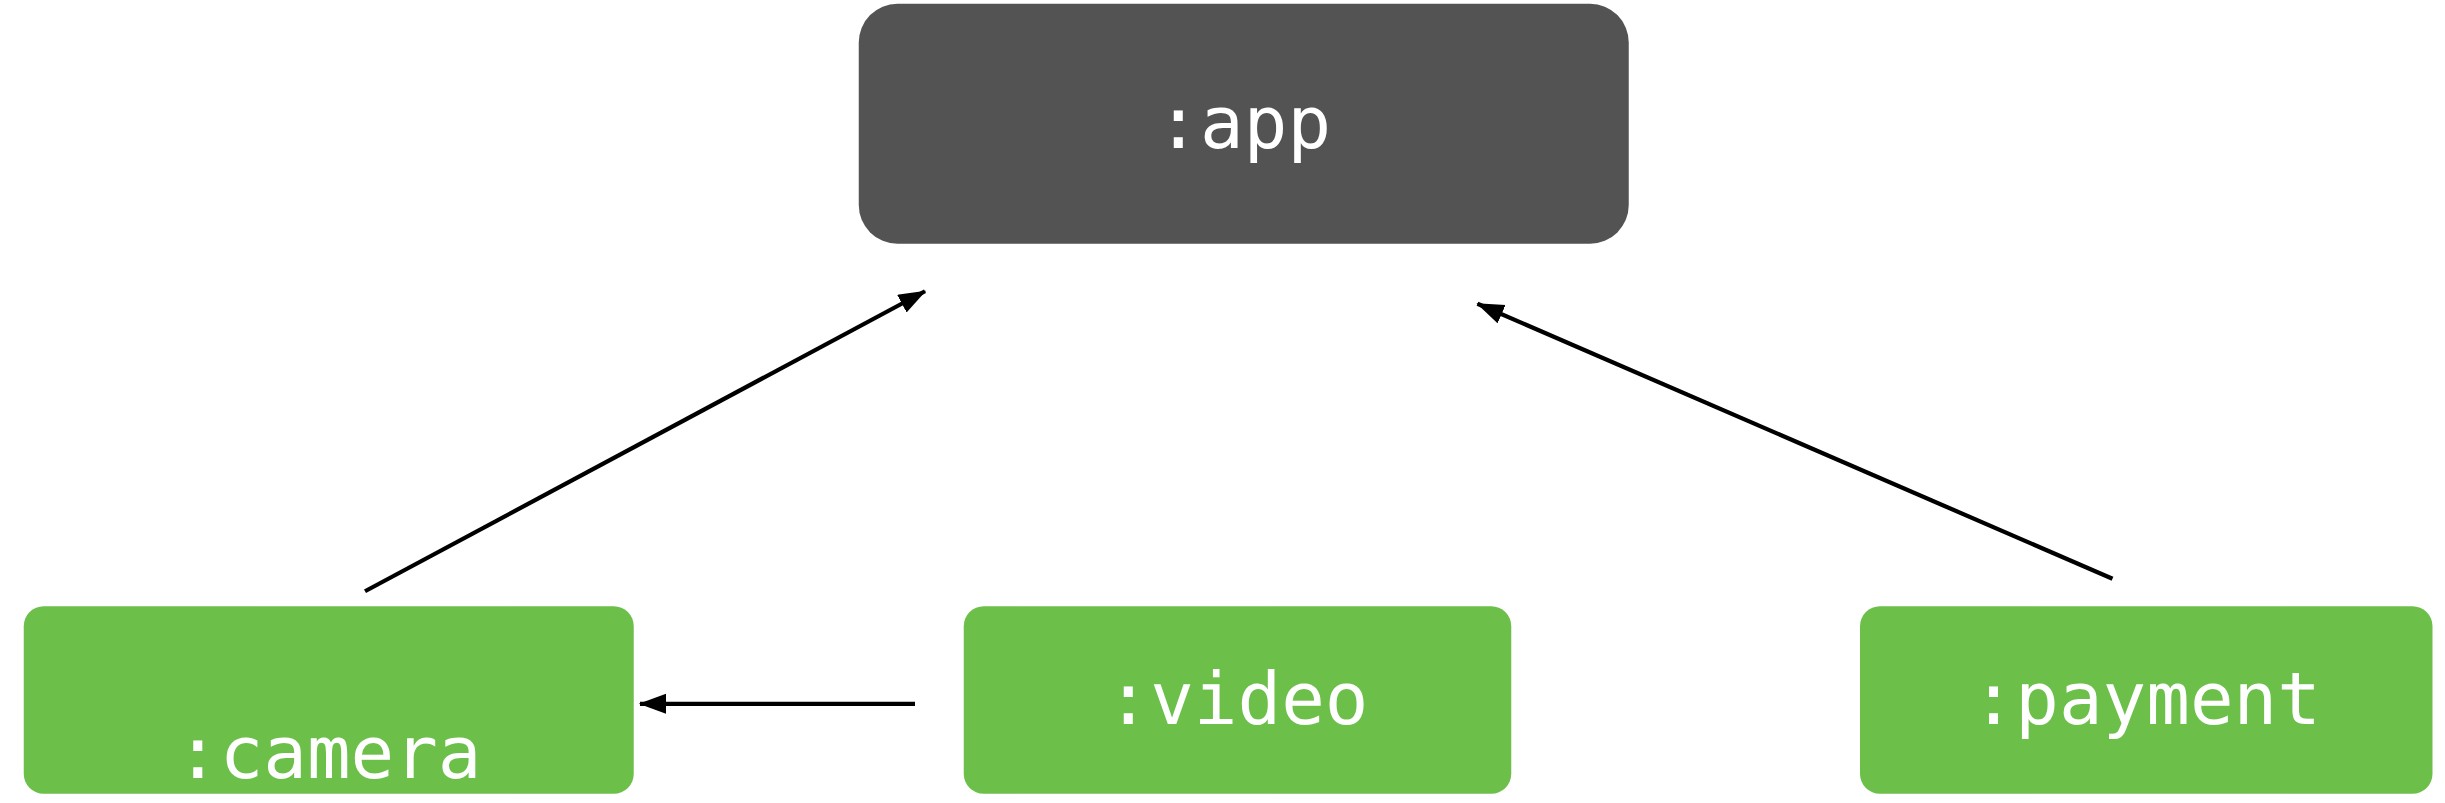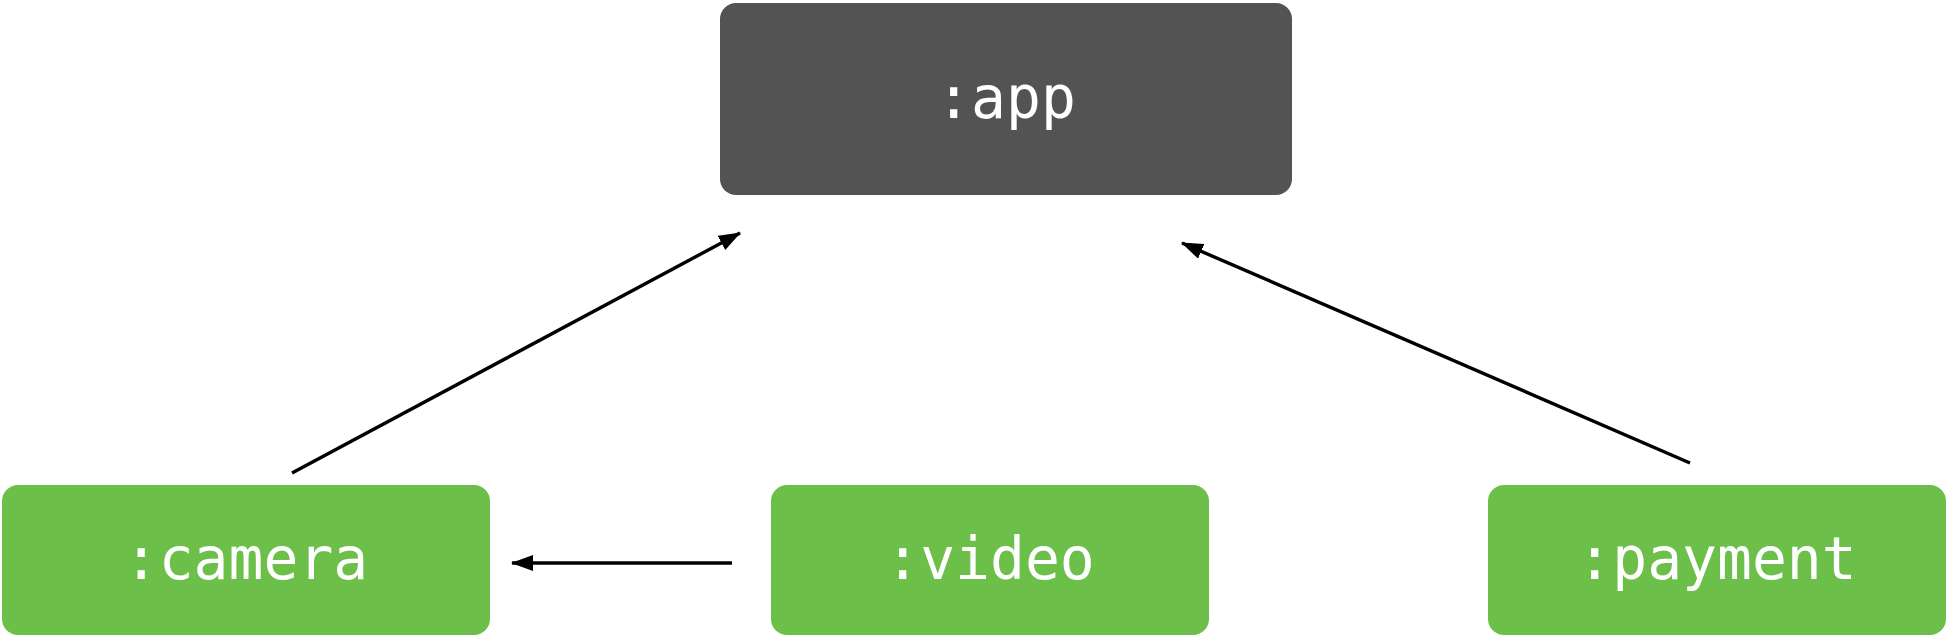--- a/index.html
+++ b/index.html
@@ -36,22 +36,22 @@
     justify-content: center;
     box-sizing: border-box;
   }
   .node-label {
     color: #ffffff;
     font-size: 58px;
     line-height: 1.1;
     letter-spacing: 0px;
     white-space: nowrap;
   }
-  .node-app     { left: 720px;  top: 3px;   width: 572px; height: 192px; background: #535353; }
-  .node-camera  { left: 2px;    top: 485px; width: 488px; height: 150px; background: #6cc04a; }
+  .node-app     { left: 687px;  top: 3px;   width: 616px; height: 192px; background: #535353; border-radius: 31px; }
+  .node-camera  { left: 19px;    top: 485px; width: 488px; height: 150px; background: #6cc04a; align-items: flex-end; }
   .node-video   { left: 771px;  top: 485px; width: 438px; height: 150px; background: #6cc04a; }
   .node-payment { left: 1488px; top: 485px; width: 458px; height: 150px; background: #6cc04a; }
 </style>
 </head>
 <body>
 
 <div class="canvas">
 
   <svg class="edges-layer" viewBox="0 0 1956 642" aria-hidden="true">
     <defs>

